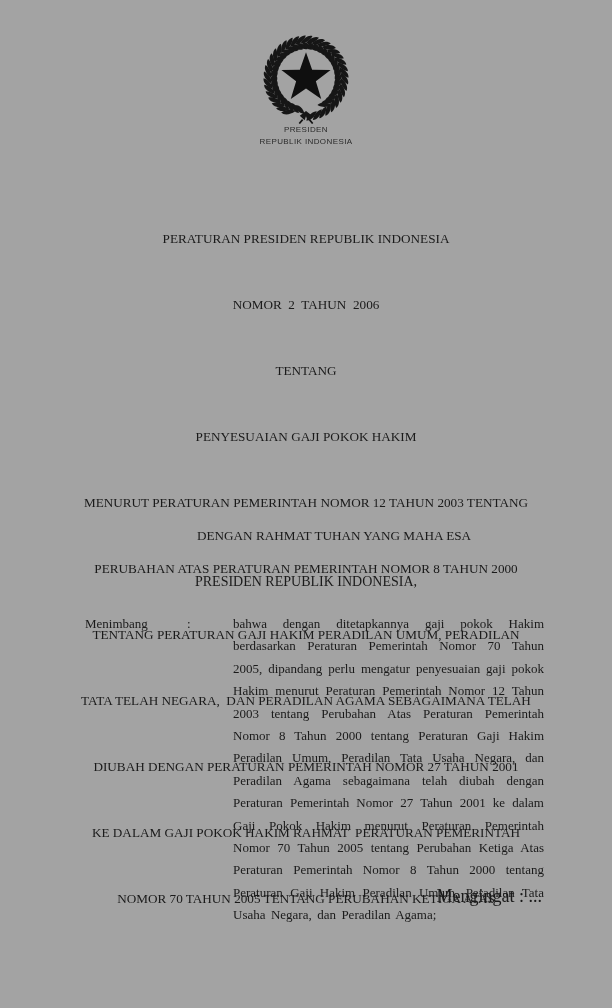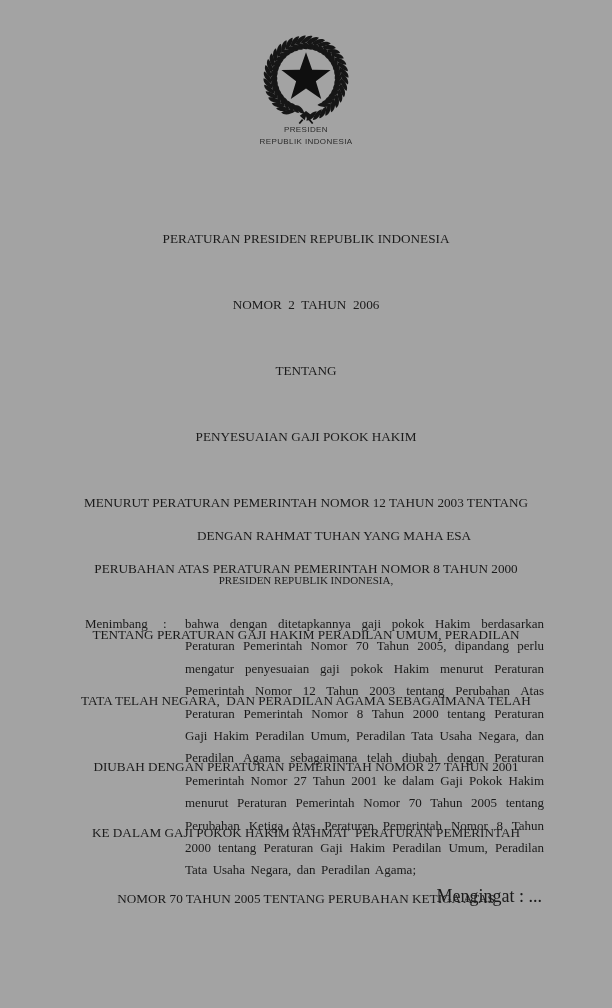--- a/index.html
+++ b/index.html
@@ -15,25 +15,25 @@
   .caption{
     font-family:"Liberation Sans",sans-serif;font-size:8px;line-height:11.5px;
     letter-spacing:0.4px;color:#2a2a2a;text-align:center;
   }
   .title-block{
     position:absolute;top:184px;left:28px;right:28px;
     text-align:center;font-size:13.2px;line-height:22px;white-space:pre;
   }
   .title-line{white-space:pre;}
   .invocation{position:absolute;top:528px;left:0;width:100%;text-align:center;font-size:13.2px;padding-left:28px;}
-  .authority{position:absolute;top:574px;left:0;width:100%;text-align:center;font-size:11px;}
+  .authority{position:absolute;top:574px;left:0;width:100%;text-align:center;font-size:14px;}
   .considerans{
     position:absolute;top:613px;left:85px;width:459px;
     display:grid;grid-template-columns:78px 22px 1fr;
-    font-size:13px;line-height:22.4px;align-items:start;
+    font-size:13px;line-height:22.4px;align-items:start;gap:24px;
   }
   .c-body{text-align:justify;word-spacing:2.2px;}
   .catchword{position:absolute;top:886px;right:70px;font-size:18px;}
 </style>
 </head>
 <body>
 
 <div class="page">
 
   <div class="emblem-wrap">

